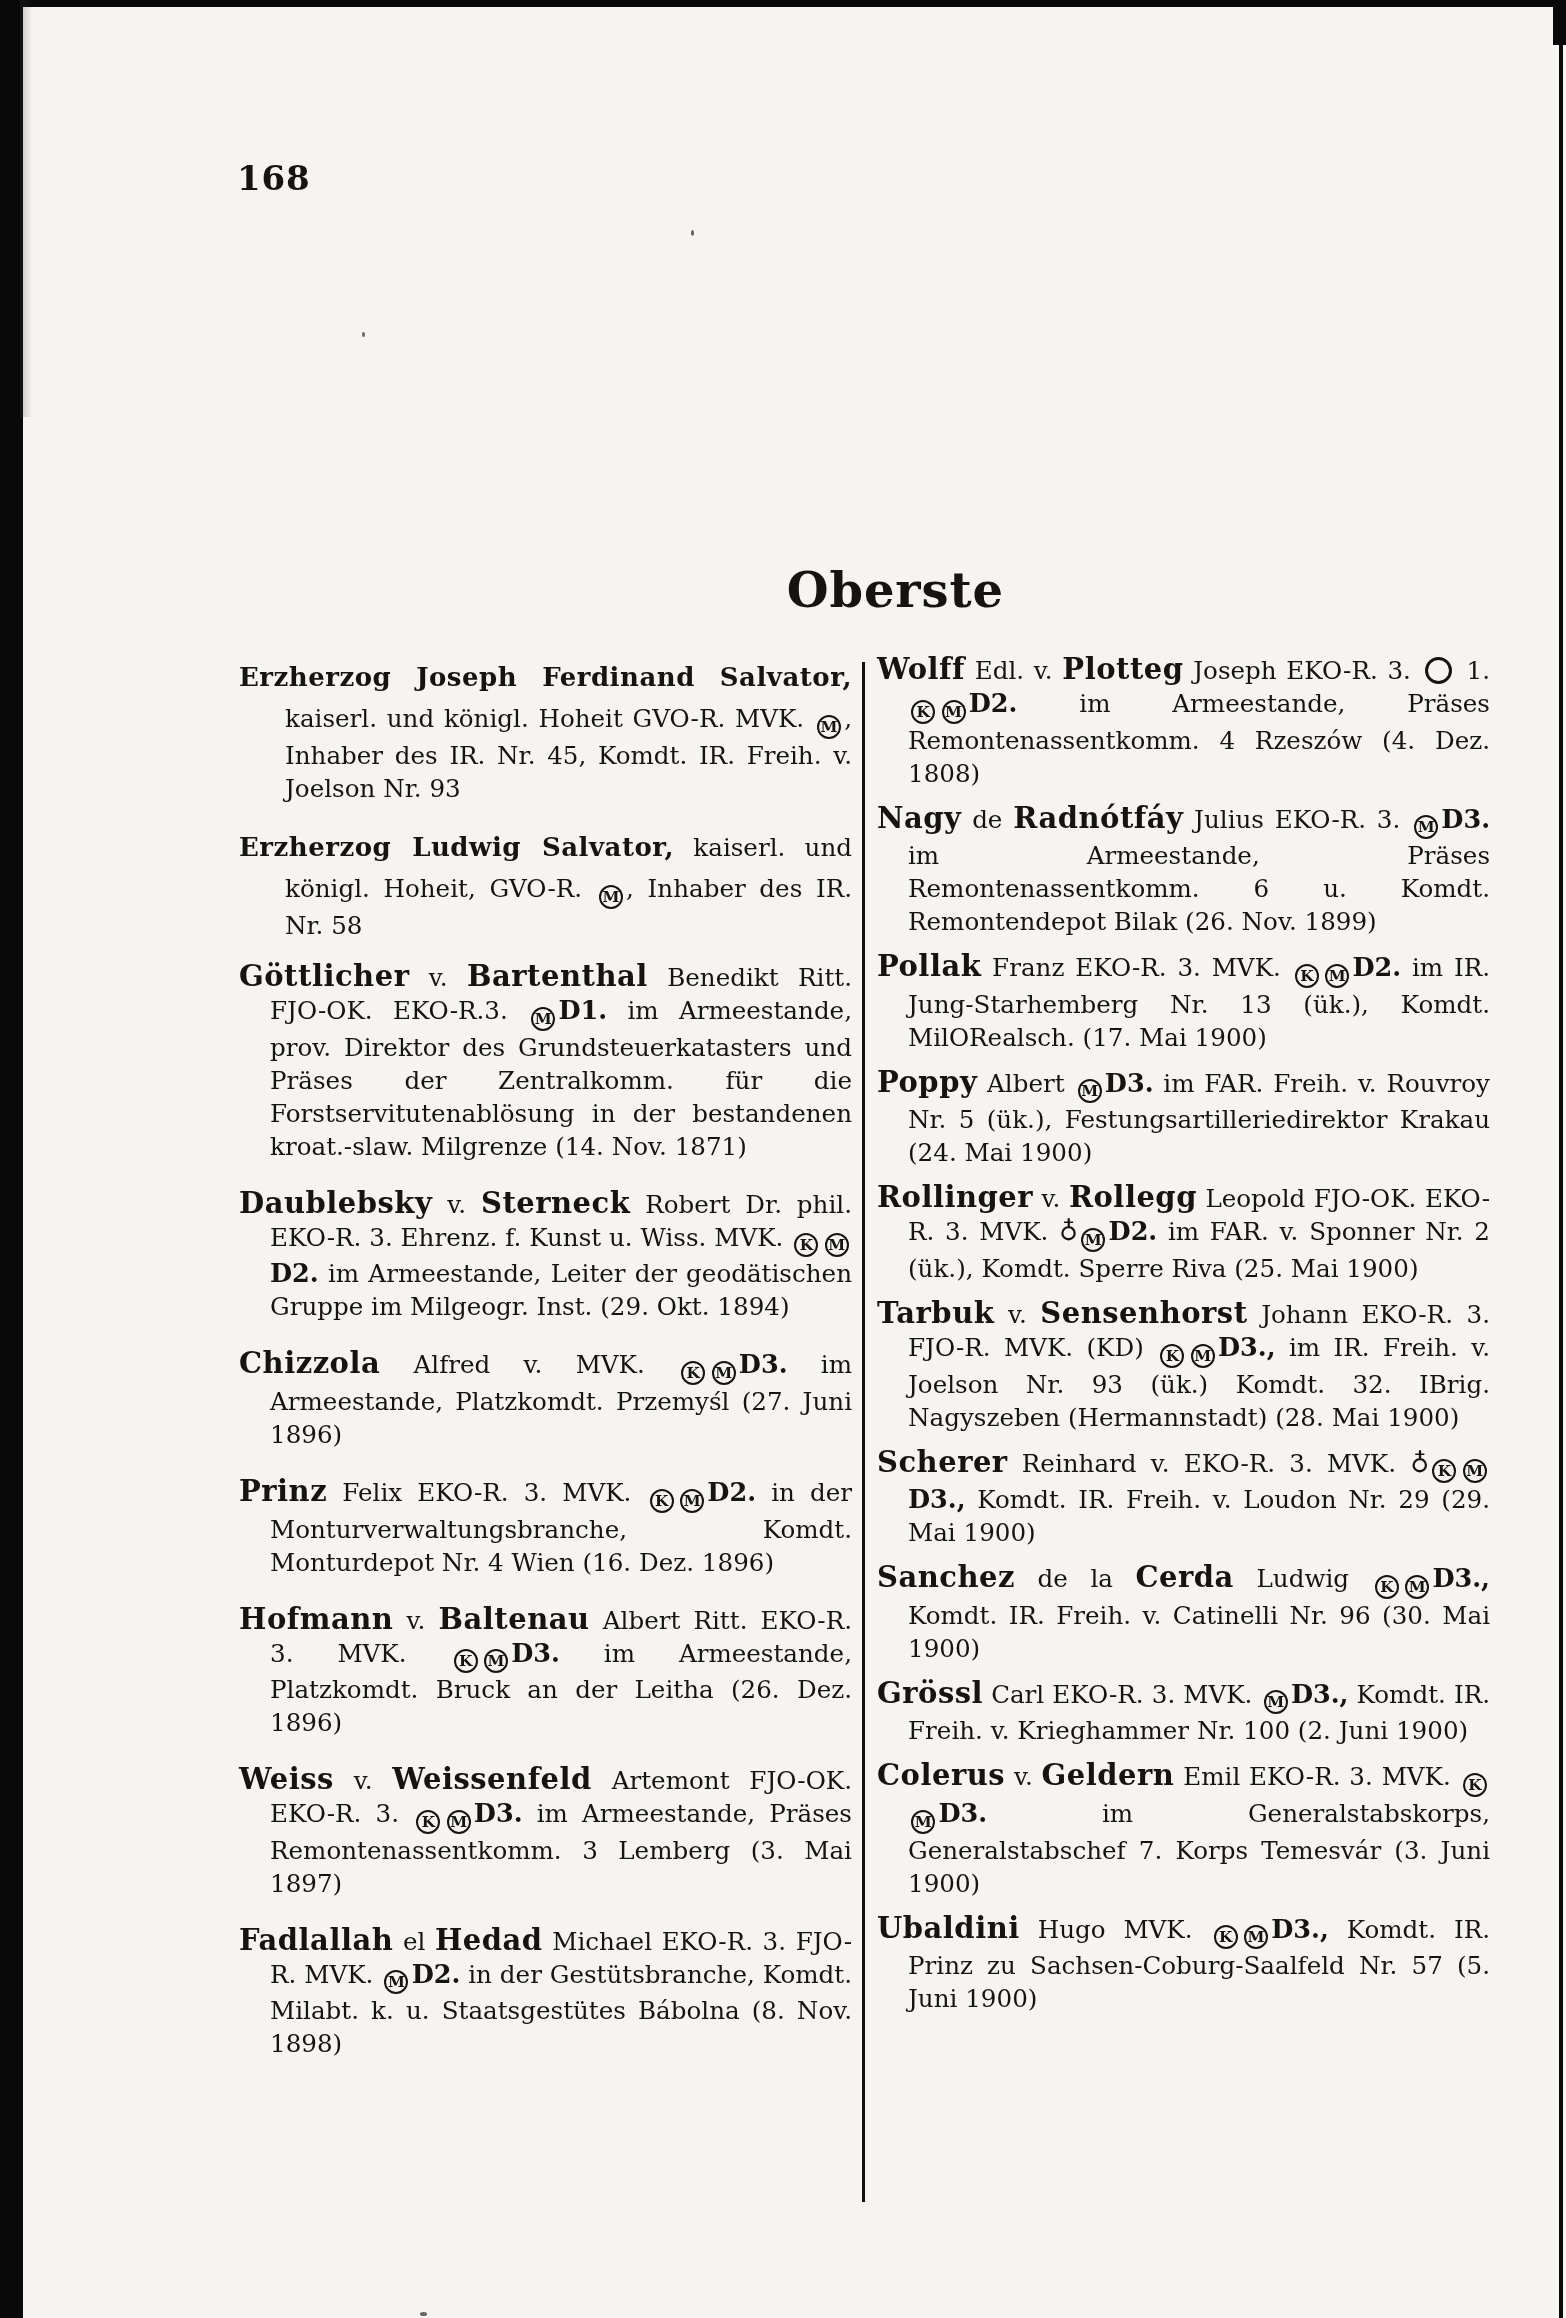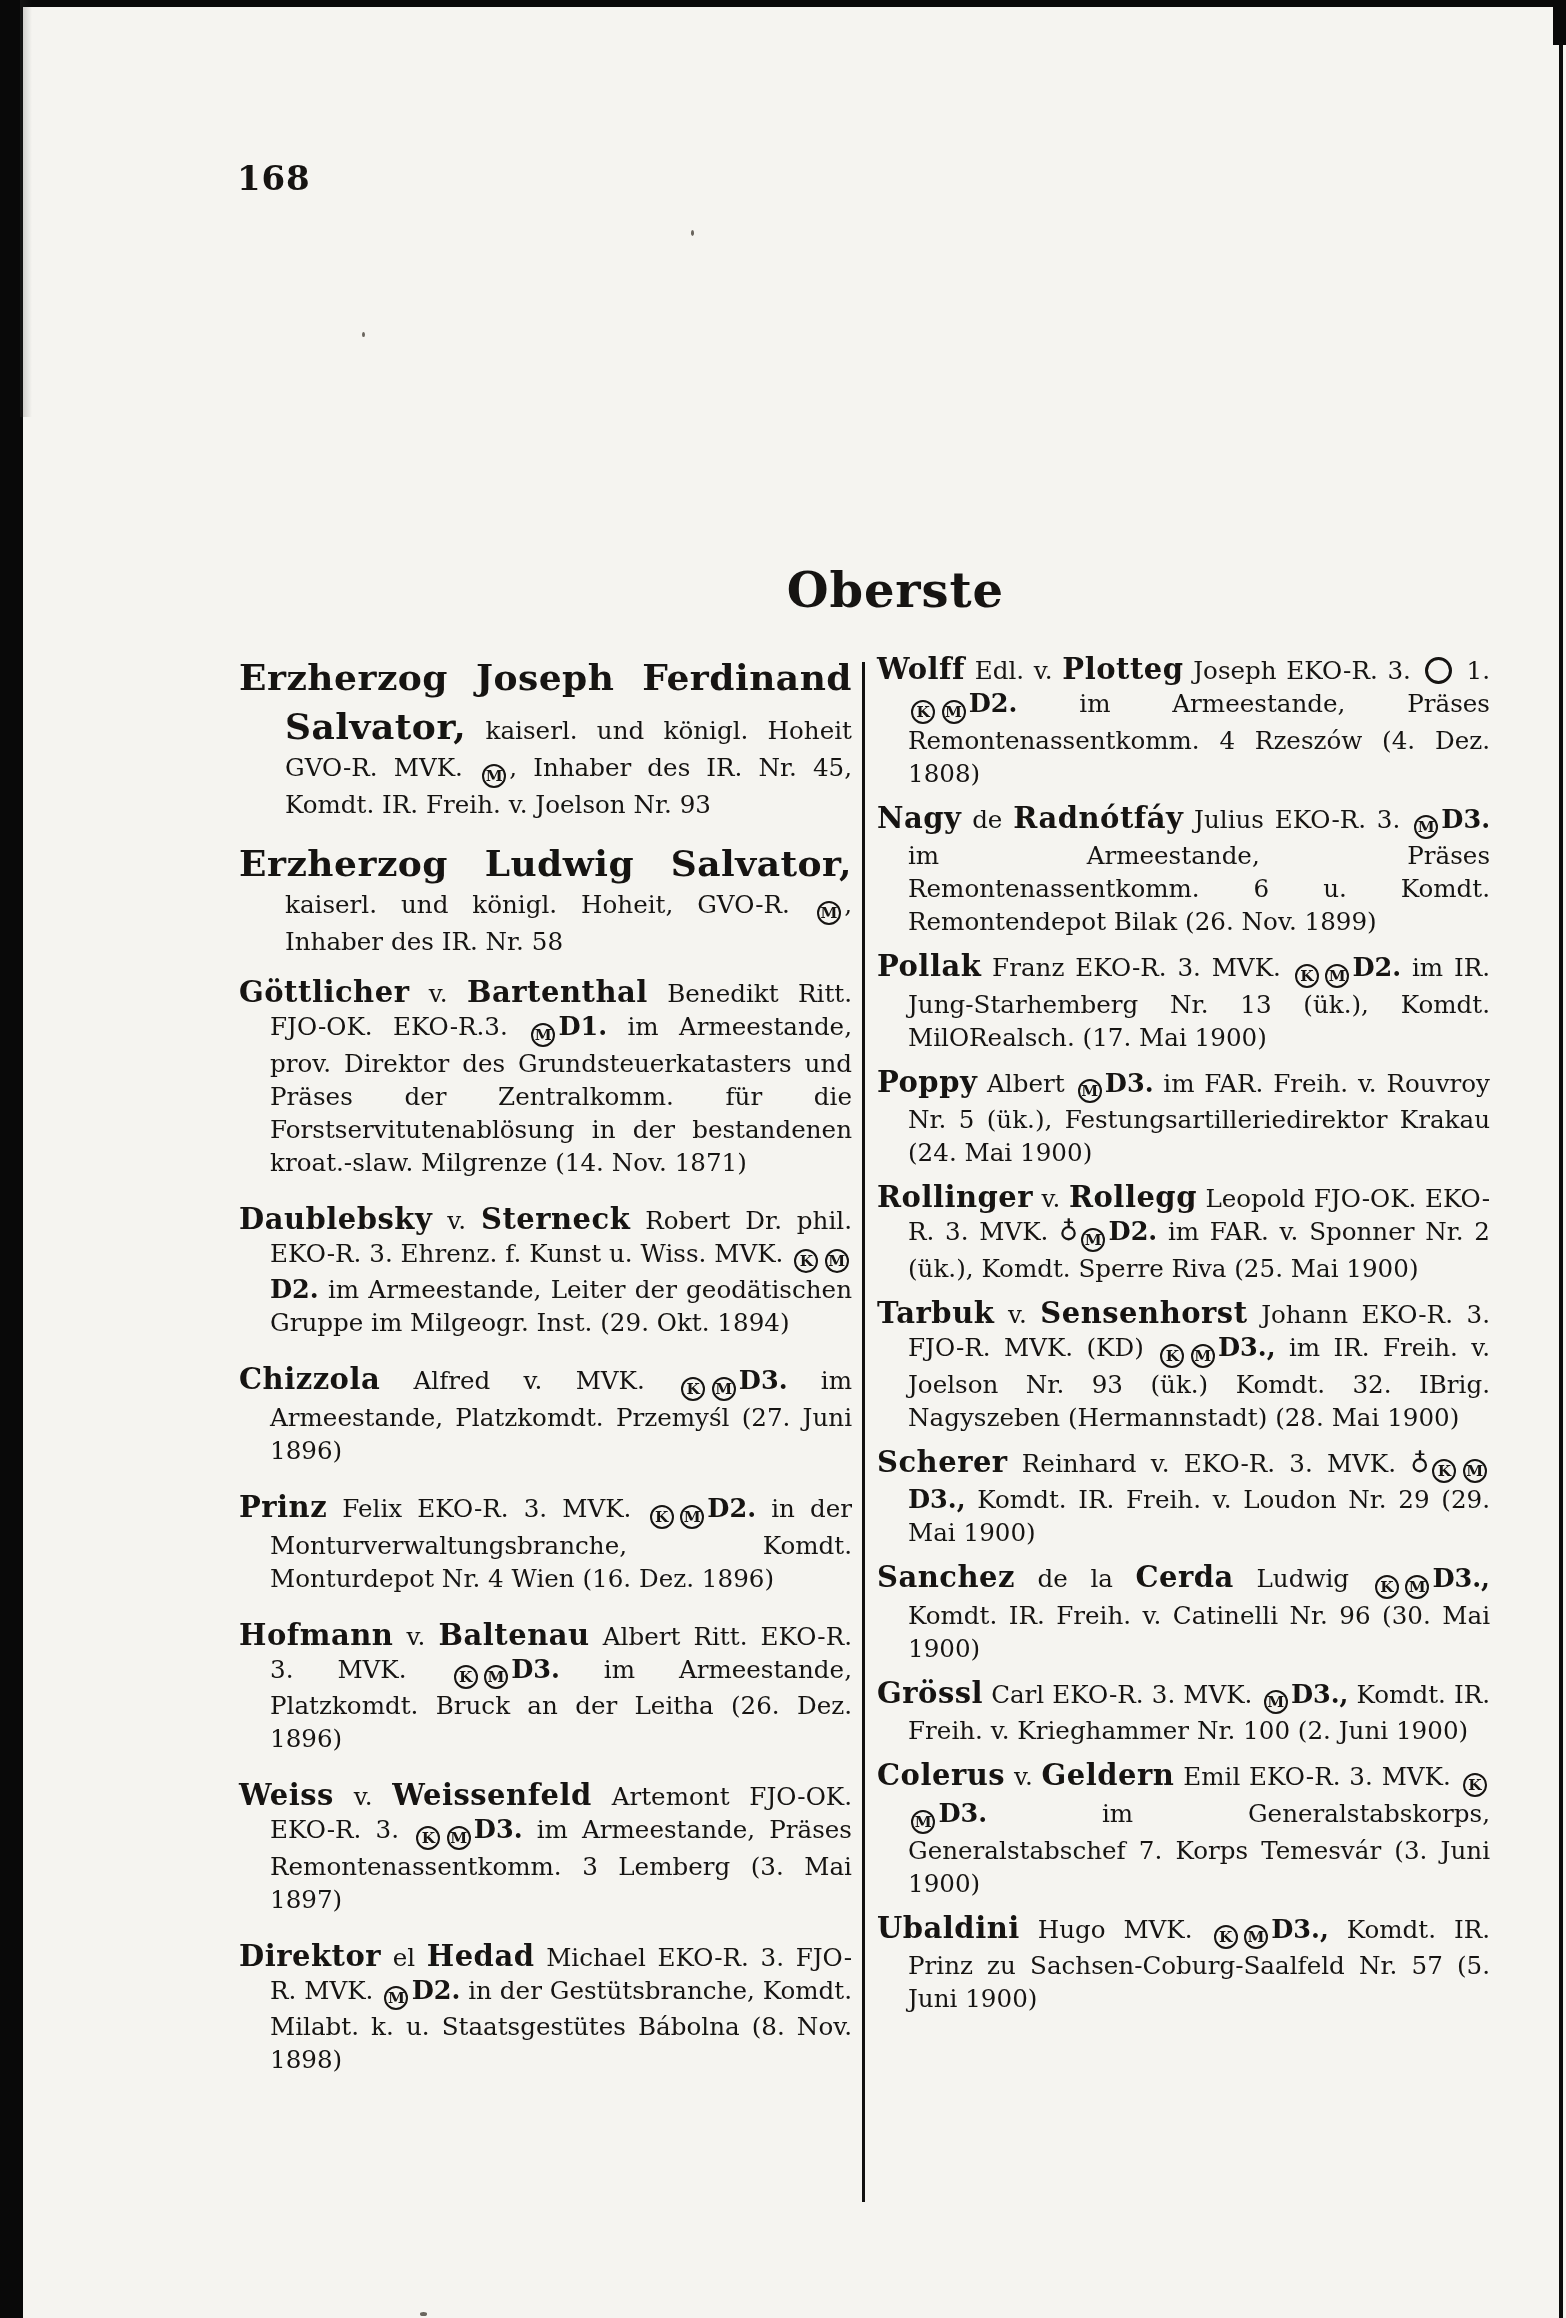--- a/index.html
+++ b/index.html
@@ -25,21 +25,21 @@
 
   .col{position:absolute;top:653px;width:613px;font-size:24.6px;line-height:33px;}
   .col-left{left:239px;}
   .col-right{left:877px;}
 
   .entry{padding-left:31px;text-indent:-31px;margin-bottom:24px;text-align:justify;}
   .col-right .entry{margin-bottom:12px;}
   .entry.royal{padding-left:46px;text-indent:-46px;margin-bottom:18.5px;}
 
   .nm{font-weight:bold;font-size:29px;letter-spacing:0.5px;}
-  .royal .nm{font-size:36px;line-height:49px;}
+  .royal .nm{font-size:26px;line-height:49px;}
   .bd{font-weight:bold;font-size:25.5px;}
   .circ{display:inline-block;width:24px;height:24px;box-sizing:border-box;
     border:2.3px solid #161412;border-radius:50%;text-align:center;line-height:20.4px;
     font-size:15.3px;font-weight:bold;vertical-align:-4.6px;text-indent:0;margin:0 3.2px;}
   .ocirc{display:inline-block;width:27px;height:27px;box-sizing:border-box;
     border:3.7px solid #161412;border-radius:50%;vertical-align:-4.6px;text-indent:0;margin:0 4.6px;}
   .sym{font-family:"DejaVu Sans","Liberation Sans",sans-serif;font-weight:bold;font-size:26px;}
 
   .speck{position:absolute;background:#6a655e;border-radius:50%;}
 </style>
@@ -59,21 +59,21 @@
 
 <div class="col col-left">
     <div class="entry royal"><span class="nm">Erzherzog Joseph Ferdinand Salvator,</span> kaiserl. und königl. Hoheit GVO-R. MVK. <span class="circ">M</span>, Inhaber des IR. Nr. 45, Komdt. IR. Freih. v. Joelson Nr. 93</div>
     <div class="entry royal"><span class="nm">Erzherzog Ludwig Salvator,</span> kaiserl. und königl. Hoheit, GVO-R. <span class="circ">M</span>, Inhaber des IR. Nr. 58</div>
     <div class="entry"><span class="nm">Göttlicher</span> v. <span class="nm">Bartenthal</span> Benedikt Ritt. FJO-OK. EKO-R.3. <span class="circ">M</span><span class="bd">D1.</span> im Armeestande, prov. Direktor des Grundsteuerkatasters und Präses der Zentralkomm. für die Forstservitutenablösung in der bestandenen kroat.-slaw. Milgrenze (14. Nov. 1871)</div>
     <div class="entry"><span class="nm">Daublebsky</span> v. <span class="nm">Sterneck</span> Robert Dr. phil. EKO-R. 3. Ehrenz. f. Kunst u. Wiss. MVK. <span class="circ">K</span><span class="circ">M</span><span class="bd">D2.</span> im Armeestande, Leiter der geodätischen Gruppe im Milgeogr. Inst. (29. Okt. 1894)</div>
     <div class="entry"><span class="nm">Chizzola</span> Alfred v. MVK. <span class="circ">K</span><span class="circ">M</span><span class="bd">D3.</span> im Armeestande, Platzkomdt. Przemyśl (27. Juni 1896)</div>
     <div class="entry"><span class="nm">Prinz</span> Felix EKO-R. 3. MVK. <span class="circ">K</span><span class="circ">M</span><span class="bd">D2.</span> in der Monturverwaltungsbranche, Komdt. Monturdepot Nr. 4 Wien (16. Dez. 1896)</div>
     <div class="entry"><span class="nm">Hofmann</span> v. <span class="nm">Baltenau</span> Albert Ritt. EKO-R. 3. MVK. <span class="circ">K</span><span class="circ">M</span><span class="bd">D3.</span> im Armeestande, Platzkomdt. Bruck an der Leitha (26. Dez. 1896)</div>
     <div class="entry"><span class="nm">Weiss</span> v. <span class="nm">Weissenfeld</span> Artemont FJO-OK. EKO-R. 3. <span class="circ">K</span><span class="circ">M</span><span class="bd">D3.</span> im Armeestande, Präses Remontenassentkomm. 3 Lemberg (3. Mai 1897)</div>
-    <div class="entry"><span class="nm">Direktor</span> el <span class="nm">Hedad</span> Michael EKO-R. 3. FJO-R. MVK. <span class="circ">M</span><span class="bd">D2.</span> in der Gestütsbranche, Komdt. Milabt. k. u. Staatsgestütes Bábolna (8. Nov. 1898)</div>
+    <div class="entry"><span class="nm">Fadlallah</span> el <span class="nm">Hedad</span> Michael EKO-R. 3. FJO-R. MVK. <span class="circ">M</span><span class="bd">D2.</span> in der Gestütsbranche, Komdt. Milabt. k. u. Staatsgestütes Bábolna (8. Nov. 1898)</div>
   </div>
 <div class="col col-right">
     <div class="entry"><span class="nm">Wolff</span> Edl. v. <span class="nm">Plotteg</span> Joseph EKO-R. 3. <span class="ocirc"></span> 1. <span class="circ">K</span><span class="circ">M</span><span class="bd">D2.</span> im Armeestande, Präses Remontenassentkomm. 4 Rzeszów (4. Dez. 1808)</div>
     <div class="entry"><span class="nm">Nagy</span> de <span class="nm">Radnótfáy</span> Julius EKO-R. 3. <span class="circ">M</span><span class="bd">D3.</span> im Armeestande, Präses Remontenassentkomm. 6 u. Komdt. Remontendepot Bilak (26. Nov. 1899)</div>
     <div class="entry"><span class="nm">Pollak</span> Franz EKO-R. 3. MVK. <span class="circ">K</span><span class="circ">M</span><span class="bd">D2.</span> im IR. Jung-Starhemberg Nr. 13 (ük.), Komdt. MilORealsch. (17. Mai 1900)</div>
     <div class="entry"><span class="nm">Poppy</span> Albert <span class="circ">M</span><span class="bd">D3.</span> im FAR. Freih. v. Rouvroy Nr. 5 (ük.), Festungsartilleriedirektor Krakau (24. Mai 1900)</div>
     <div class="entry"><span class="nm">Rollinger</span> v. <span class="nm">Rollegg</span> Leopold FJO-OK. EKO-R. 3. MVK. <span class="sym">♁</span><span class="circ">M</span><span class="bd">D2.</span> im FAR. v. Sponner Nr. 2 (ük.), Komdt. Sperre Riva (25. Mai 1900)</div>
     <div class="entry"><span class="nm">Tarbuk</span> v. <span class="nm">Sensenhorst</span> Johann EKO-R. 3. FJO-R. MVK. (KD) <span class="circ">K</span><span class="circ">M</span><span class="bd">D3.,</span> im IR. Freih. v. Joelson Nr. 93 (ük.) Komdt. 32. IBrig. Nagyszeben (Hermannstadt) (28. Mai 1900)</div>
     <div class="entry"><span class="nm">Scherer</span> Reinhard v. EKO-R. 3. MVK. <span class="sym">♁</span><span class="circ">K</span><span class="circ">M</span><span class="bd">D3.,</span> Komdt. IR. Freih. v. Loudon Nr. 29 (29. Mai 1900)</div>
     <div class="entry"><span class="nm">Sanchez</span> de la <span class="nm">Cerda</span> Ludwig <span class="circ">K</span><span class="circ">M</span><span class="bd">D3.,</span> Komdt. IR. Freih. v. Catinelli Nr. 96 (30. Mai 1900)</div>

